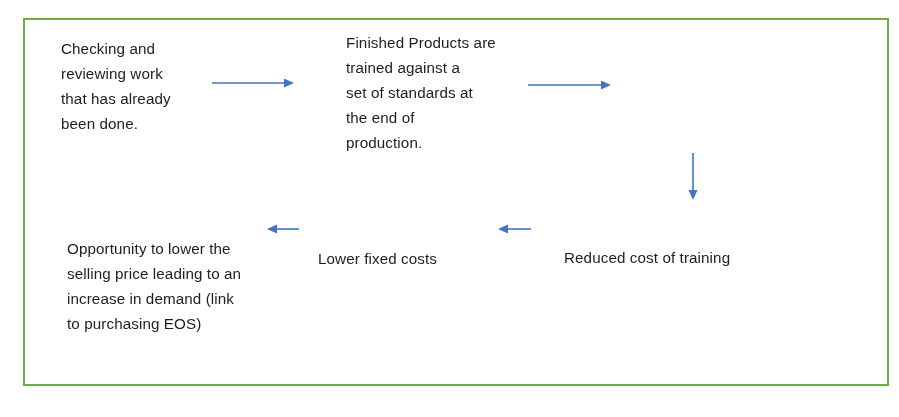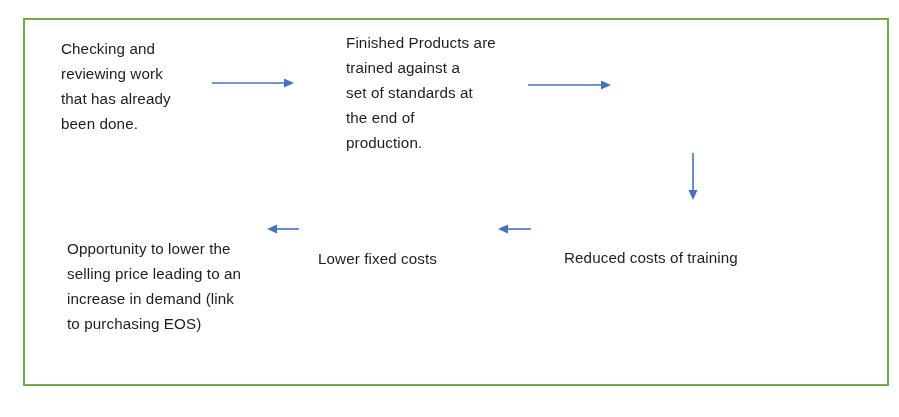--- a/index.html
+++ b/index.html
@@ -67,21 +67,21 @@
 that has already
 been done.</div>
 
   <div class="node node-finished-products">Finished Products are
 trained against a
 set of standards at
 the end of
 production.</div>
 
 
-  <div class="node node-reduced-cost">Reduced costs of training</div>
+  <div class="node node-reduced-cost">Reduced cost of training</div>
 
   <div class="node node-lower-fixed-costs">Lower fixed costs</div>
 
   <div class="node node-opportunity">Opportunity to lower the
 selling price leading to an
 increase in demand (link
 to purchasing EOS)</div>
 
   <svg class="arrows-layer" viewBox="0 0 899 417" xmlns="http://www.w3.org/2000/svg">
     <defs>

